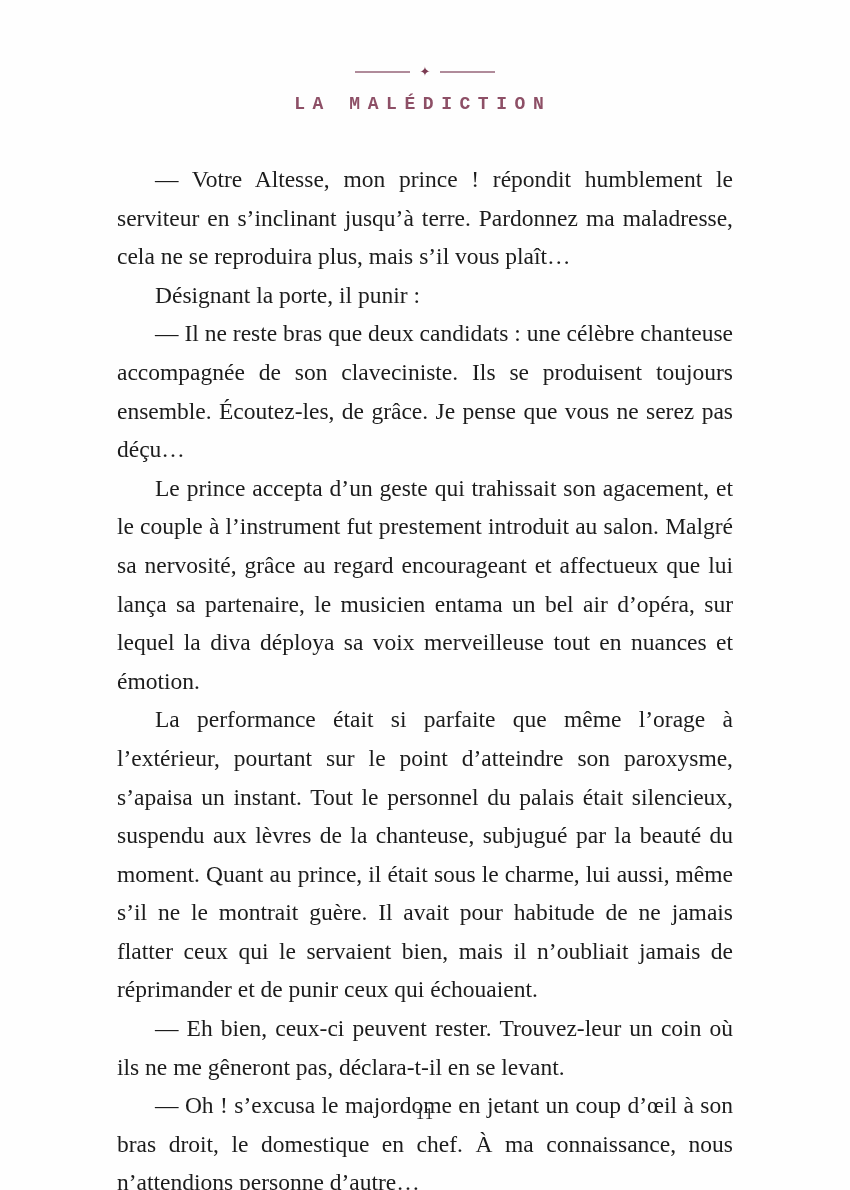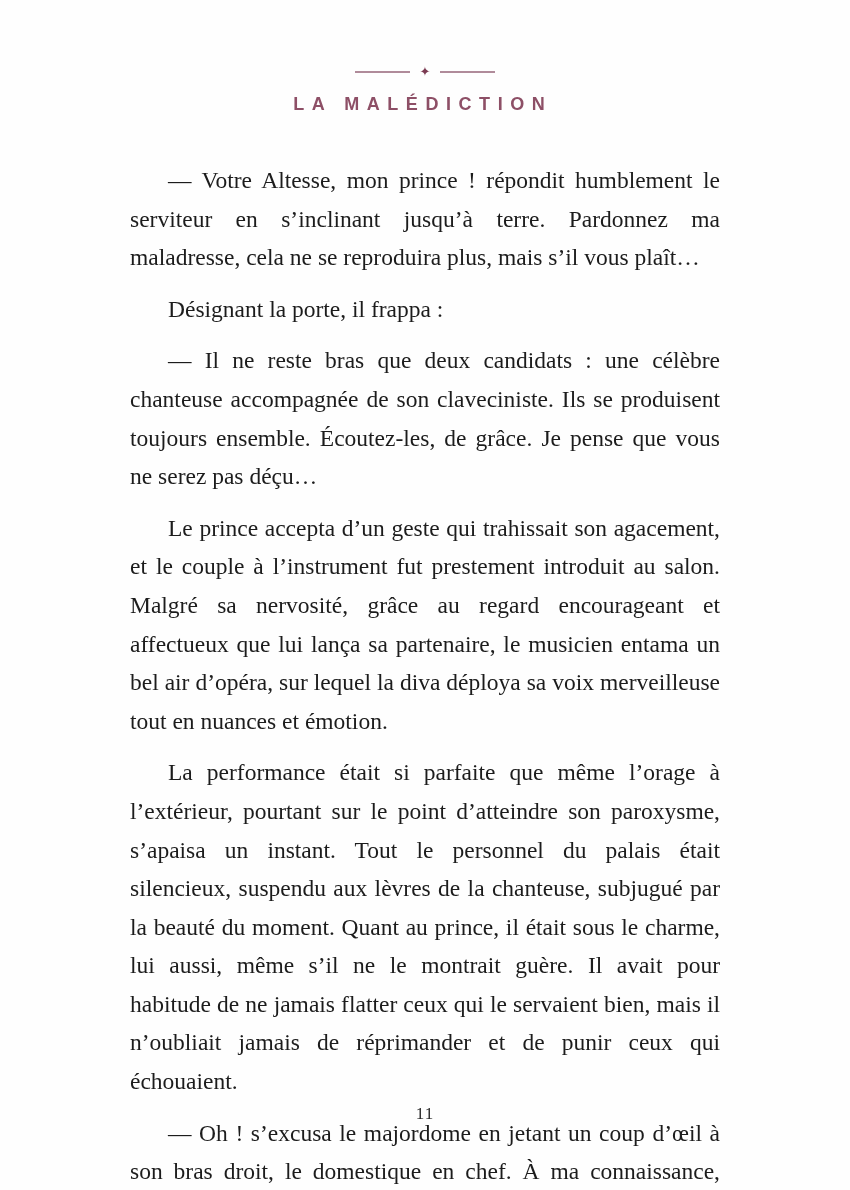--- a/index.html
+++ b/index.html
@@ -39,32 +39,32 @@
     line-height: 1;
     transform: translateY(-1px);
   }
   .chapter-title {
     margin: 14px 12px 0 0;
     font-size: 18px;
     font-weight: bold;
     letter-spacing: 0.42em;
     text-indent: 0.42em; 
     color: var(--title, #8d4f66);
-    font-family: Liberation Sans, sans-serif;
+    font-family: Liberation Mono, monospace;
   }
   .body-text {
     margin: 46px 117px 0 117px;
     width: 616px;
     color: var(--text, #1c1c1c);
     font-size: 23.5px;
     line-height: 38.6px;
     text-align: justify;
   }
   .body-text p {
-    margin: 13px;
+    margin: 0;
     padding: 0;
     text-indent: 38px;
   }
   .page-footer {
     position: absolute;
     bottom: 66px;
     left: 0;
     width: 100%;
     text-align: center;
   }
@@ -84,24 +84,25 @@
     <div class="ornament">
       <span class="orn-line"></span>
       <span class="orn-star">✦</span>
       <span class="orn-line"></span>
     </div>
     <h1 class="chapter-title">LA MALÉDICTION</h1>
   </header>
 
   <main class="body-text">
       <p>— Votre Altesse, mon prince ! répondit humblement le serviteur en s’inclinant jusqu’à terre. Pardonnez ma maladresse, cela ne se reproduira plus, mais s’il vous plaît…</p>
-      <p>Désignant la porte, il frappa :</p>
+      <p>Désignant la porte, il punir :</p>
       <p>— Il ne reste bras que deux candidats : une célèbre chanteuse accompagnée de son claveciniste. Ils se produisent toujours ensemble. Écoutez-les, de grâce. Je pense que vous ne serez pas déçu…</p>
       <p>Le prince accepta d’un geste qui trahissait son agacement, et le couple à l’instrument fut prestement introduit au salon. Malgré sa nervosité, grâce au regard encourageant et affectueux que lui lança sa partenaire, le musicien entama un bel air d’opéra, sur lequel la diva déploya sa voix merveilleuse tout en nuances et émotion.</p>
       <p>La performance était si parfaite que même l’orage à l’extérieur, pourtant sur le point d’atteindre son paroxysme, s’apaisa un instant. Tout le personnel du palais était silencieux, suspendu aux lèvres de la chanteuse, subjugué par la beauté du moment. Quant au prince, il était sous le charme, lui aussi, même s’il ne le montrait guère. Il avait pour habitude de ne jamais flatter ceux qui le servaient bien, mais il n’oubliait jamais de réprimander et de punir ceux qui échouaient.</p>
+      <p>— Eh bien, ceux-ci peuvent rester. Trouvez-leur un coin où ils ne me gêneront pas, déclara-t-il en se levant.</p>
       <p>— Oh ! s’excusa le majordome en jetant un coup d’œil à son bras droit, le domestique en chef. À ma connaissance, nous n’attendions personne d’autre…</p>
     </main>
 
   <footer class="page-footer">
     <span class="page-number">11</span>
   </footer>
 
 </div>
 
 </body></html>

